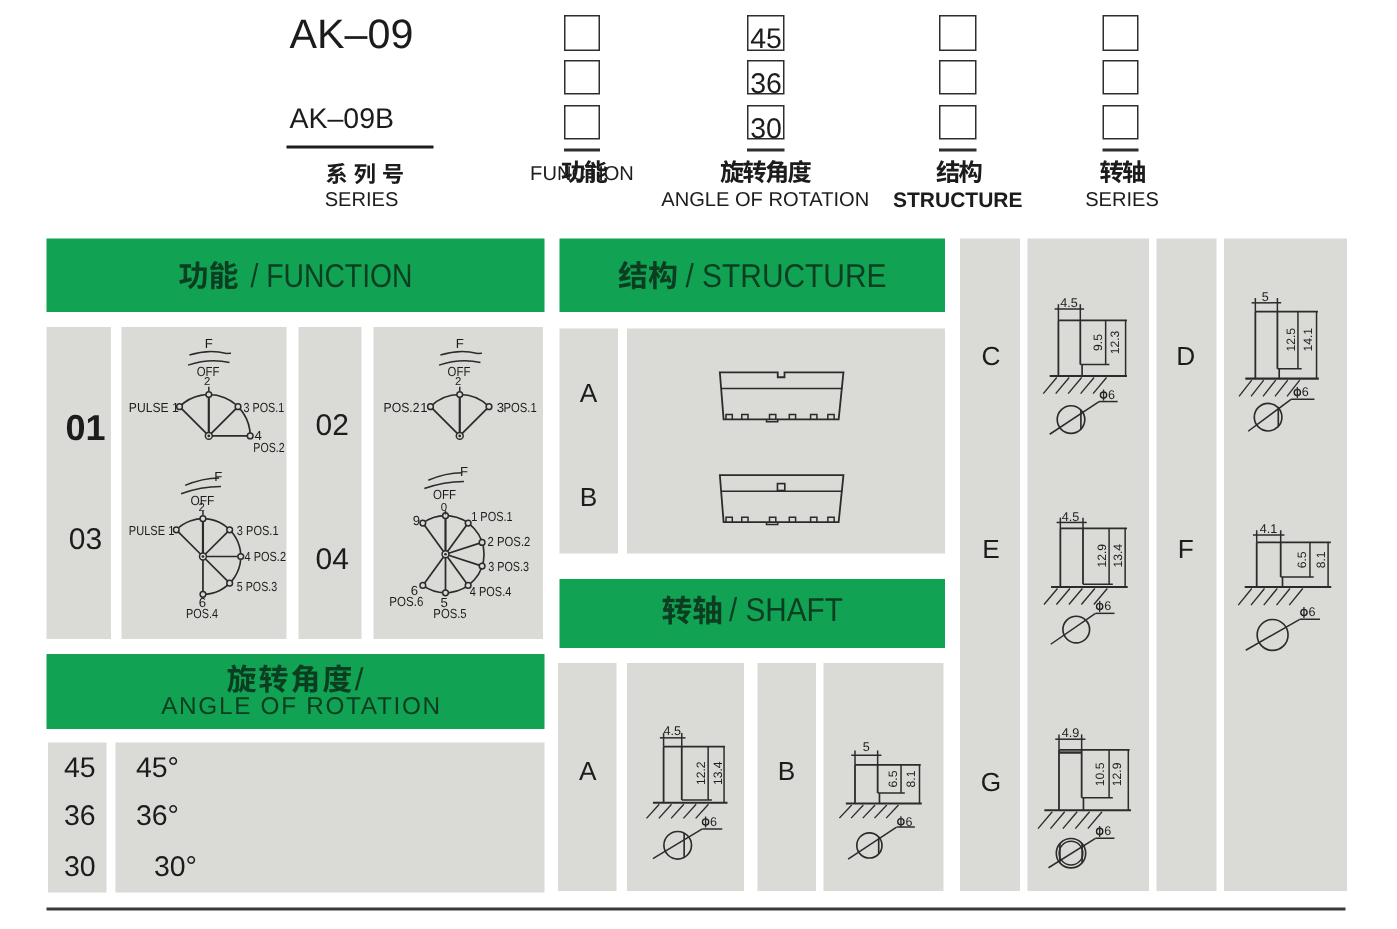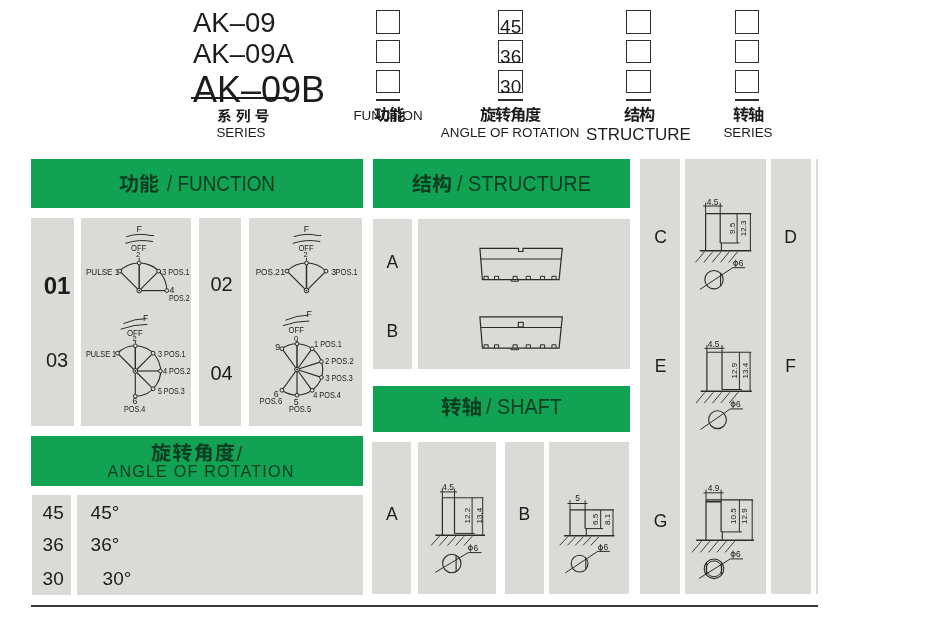--- a/index.html
+++ b/index.html
@@ -1,16 +1,15 @@
 <!DOCTYPE html>
-<html><head><meta charset="utf-8"><style>html,body{margin:0;padding:0;background:#ffffff;}*{box-sizing:border-box;font-family:"Liberation Sans",sans-serif;}#page{position:relative;width:818px;height:619px;overflow:hidden;background:#fff;border-radius:10px;}</style></head><body>
+<html><head><meta charset="utf-8"><style>html,body{margin:0;padding:0;background:#ffffff;}*{box-sizing:border-box;font-family:"Liberation Sans",sans-serif;}#page{position:relative;width:931px;height:619px;overflow:hidden;background:#fff;border-radius:10px;}</style></head><body>
 <div id="page">
     <div style="position:absolute;top:8.4px;font-size:27.5px;color:#1c1c1c;line-height:1.1;white-space:nowrap;font-weight:400;left:193.0px;">AK–09</div>
-    <div style="position:absolute;top:39.0px;font-size:27.5px;color:#1c1c1c;line-height:1.1;white-space:nowrap;font-weight:400;left:193.0px;">AK–09A</div>
-    <div style="position:absolute;top:69.5px;font-size:36px;color:#1c1c1c;line-height:1.1;white-space:nowrap;font-weight:400;left:193.0px;">AK–09B</div>
+    <div style="position:absolute;top:69.5px;font-size:19px;color:#1c1c1c;line-height:1.1;white-space:nowrap;font-weight:400;left:193.0px;">AK–09B</div>
     <div style="position:absolute;left:191.0px;top:97.0px;width:98.0px;height:1.6px;background:#1c1c1c;"></div>
     <svg style="position:absolute;left:217.3px;top:107.9px;overflow:visible" width="58" height="16">
       <path transform="translate(0.0,13.32) scale(0.01480,-0.01480)" d="M242 216C195 153 114 84 38 43C68 25 119 -14 143 -37C216 13 305 96 364 173ZM619 158C697 100 795 17 839 -37L946 34C895 90 794 169 717 221ZM642 441C660 423 680 402 699 381L398 361C527 427 656 506 775 599L688 677C644 639 595 602 546 568L347 558C406 600 464 648 515 698C645 711 768 729 872 754L786 853C617 812 338 787 92 778C104 751 118 703 121 673C194 675 271 679 348 684C296 636 244 598 223 585C193 564 170 550 147 547C159 517 175 466 180 444C203 453 236 458 393 469C328 430 273 401 243 388C180 356 141 339 102 333C114 303 131 248 136 227C169 240 214 247 444 266V44C444 33 439 30 422 29C405 29 344 29 292 31C310 0 330 -51 336 -86C410 -86 466 -85 510 -67C554 -48 566 -17 566 41V275L773 292C798 259 820 228 835 202L929 260C889 324 807 418 732 488Z" fill="#1c1c1c"></path>
       <path transform="translate(18.8,13.32) scale(0.01480,-0.01480)" d="M617 743V167H735V743ZM824 840V50C824 34 818 29 801 29C784 28 729 28 679 30C695 -2 712 -53 717 -85C799 -86 855 -82 893 -64C931 -45 944 -14 944 51V840ZM173 283C210 252 258 210 291 177C230 98 152 39 60 4C85 -20 116 -67 132 -98C362 9 506 211 554 563L479 585L458 582H275C285 617 295 653 303 689H572V804H48V689H182C151 553 101 428 29 348C55 329 102 287 120 265C166 320 205 391 237 472H422C406 402 384 339 356 282C323 311 276 348 242 374Z" fill="#1c1c1c"></path>
       <path transform="translate(37.6,13.32) scale(0.01480,-0.01480)" d="M292 710H700V617H292ZM172 815V513H828V815ZM53 450V342H241C221 276 197 207 176 158H689C676 86 661 46 642 32C629 24 616 23 594 23C563 23 489 24 422 30C444 -2 462 -50 464 -84C533 -88 599 -87 637 -85C684 -82 717 -75 747 -47C783 -13 807 62 827 217C830 233 833 267 833 267H352L376 342H943V450Z" fill="#1c1c1c"></path>
     </svg>
     <div style="position:absolute;top:125.8px;font-size:13.4px;color:#1c1c1c;line-height:1.1;white-space:nowrap;font-weight:400;left:241.0px;transform:translateX(-50%);">SERIES</div>
     <div style="position:absolute;left:375.6px;top:10.0px;width:24.6px;height:23.6px;border:1.5px solid #2e2e2e;"></div>
     <div style="position:absolute;left:375.6px;top:39.8px;width:24.6px;height:23.6px;border:1.5px solid #2e2e2e;"></div>
     <div style="position:absolute;left:375.6px;top:69.6px;width:24.6px;height:23.6px;border:1.5px solid #2e2e2e;"></div>
@@ -43,21 +42,21 @@
     <svg style="position:absolute;left:624.2px;top:106.1px;overflow:visible" width="32" height="17">
       <path transform="translate(0.0,14.58) scale(0.01620,-0.01620)" d="M26 73 45 -50C152 -27 292 0 423 29L413 141C273 115 125 88 26 73ZM57 419C74 426 99 433 189 443C155 398 126 363 110 348C76 312 54 291 26 285C40 252 60 194 66 170C95 185 140 197 412 245C408 271 405 317 406 349L233 323C304 402 373 494 429 586L323 655C305 620 284 584 263 550L178 544C234 619 288 711 328 800L204 851C167 739 100 622 78 592C56 562 38 542 16 536C31 503 51 444 57 419ZM622 850V727H411V612H622V502H438V388H932V502H747V612H956V727H747V850ZM462 314V-89H579V-46H791V-85H914V314ZM579 62V206H791V62Z" fill="#1c1c1c"></path>
       <path transform="translate(15.0,14.58) scale(0.01620,-0.01620)" d="M171 850V663H40V552H164C135 431 81 290 20 212C40 180 66 125 77 91C112 143 144 217 171 298V-89H288V368C309 325 329 281 341 251L413 335C396 364 314 486 288 519V552H377C365 535 353 519 340 504C367 486 415 449 436 428C469 470 500 522 529 580H827C817 220 803 76 777 44C765 30 755 26 737 26C714 26 669 26 618 31C639 -3 654 -55 655 -88C708 -90 760 -90 794 -84C831 -78 857 -66 883 -29C921 22 934 182 947 634C947 650 948 691 948 691H577C593 734 607 779 619 823L503 850C478 745 435 641 383 561V663H288V850ZM608 353 643 267 535 249C577 324 617 414 645 500L531 533C506 423 454 304 437 274C420 242 404 222 386 216C398 188 417 135 422 114C445 126 480 138 675 177C682 154 688 133 692 115L787 153C770 213 730 311 697 384Z" fill="#1c1c1c"></path>
     </svg>
     <svg style="position:absolute;left:733.3px;top:106.1px;overflow:visible" width="32" height="17">
       <path transform="translate(0.0,14.58) scale(0.01620,-0.01620)" d="M73 310C81 319 119 325 150 325H225V211L28 185L51 70L225 99V-88H339V119L453 140L448 243L339 227V325H414V433H339V573H225V433H165C193 493 220 563 243 635H423V744H276C284 772 291 801 297 829L181 850C176 815 170 779 162 744H36V635H136C117 566 99 511 90 490C72 446 58 417 37 411C50 383 68 331 73 310ZM427 557V446H548C528 375 507 309 489 256H756C729 220 700 181 670 143C639 162 607 179 577 195L500 118C609 57 738 -36 802 -95L880 -1C851 24 810 54 765 84C829 166 896 256 948 331L863 373L845 367H649L671 446H967V557H701L721 634H932V743H748L770 834L651 848L627 743H462V634H600L579 557Z" fill="#1c1c1c"></path>
       <path transform="translate(15.0,14.58) scale(0.01620,-0.01620)" d="M560 255H641V76H560ZM560 361V524H641V361ZM830 255V76H750V255ZM830 361H750V524H830ZM636 849V631H453V-90H560V-31H830V-83H942V631H755V849ZM74 310C83 319 120 325 152 325H234V213C156 202 85 192 29 185L53 70L234 102V-84H339V121L426 138L421 241L339 229V325H419V433H339V577H234V433H173C198 493 223 562 245 634H418V745H275C282 773 288 801 293 829L178 850C173 815 167 780 160 745H42V634H134C116 566 99 512 90 491C73 446 59 418 38 412C51 384 68 331 74 310Z" fill="#1c1c1c"></path>
     </svg>
     <div style="position:absolute;top:109px;font-size:13.4px;color:#1c1c1c;line-height:1.1;white-space:nowrap;font-weight:400;left:388.0px;transform:translateX(-50%);">FUNCTION</div>
     <div style="position:absolute;top:126.3px;font-size:13.4px;color:#1c1c1c;line-height:1.1;white-space:nowrap;font-weight:400;left:510.2px;transform:translateX(-50%);">ANGLE OF ROTATION</div>
-    <div style="position:absolute;top:126.3px;font-size:17px;color:#1c1c1c;line-height:1.1;white-space:nowrap;font-weight:400;left:638.5px;transform:translateX(-50%);">STRUCTURE</div>
+    <div style="position:absolute;top:126.3px;font-size:14px;color:#1c1c1c;line-height:1.1;white-space:nowrap;font-weight:700;left:638.5px;transform:translateX(-50%);">STRUCTURE</div>
     <div style="position:absolute;top:126.3px;font-size:13.4px;color:#1c1c1c;line-height:1.1;white-space:nowrap;font-weight:400;left:748.0px;transform:translateX(-50%);">SERIES</div>
     <div style="position:absolute;left:31.0px;top:159.0px;width:332.3px;height:49.2px;background:#11a253;"></div>
     <svg style="position:absolute;left:118.8px;top:173.4px;overflow:visible" width="42" height="22">
       <path transform="translate(0.0,18.00) scale(0.02000,-0.02000)" d="M26 206 55 81C165 111 310 151 443 191L428 305L289 268V628H418V742H40V628H170V238C116 225 67 214 26 206ZM573 834 572 637H432V522H567C554 291 503 116 308 6C337 -16 375 -60 392 -91C612 40 671 253 688 522H822C813 208 802 82 778 54C767 40 756 37 738 37C715 37 666 37 614 41C634 8 649 -43 651 -77C706 -79 761 -79 795 -74C833 -68 858 -57 883 -20C920 27 930 175 942 582C943 598 943 637 943 637H693L695 834Z" fill="#0b3d20"></path>
       <path transform="translate(20.0,18.00) scale(0.02000,-0.02000)" d="M350 390V337H201V390ZM90 488V-88H201V101H350V34C350 22 347 19 334 19C321 18 282 17 246 19C261 -9 279 -56 285 -87C345 -87 391 -86 425 -67C459 -50 469 -20 469 32V488ZM201 248H350V190H201ZM848 787C800 759 733 728 665 702V846H547V544C547 434 575 400 692 400C716 400 805 400 830 400C922 400 954 436 967 565C934 572 886 590 862 609C858 520 851 505 819 505C798 505 725 505 709 505C671 505 665 510 665 545V605C753 630 847 663 924 700ZM855 337C807 305 738 271 667 243V378H548V62C548 -48 578 -83 695 -83C719 -83 811 -83 836 -83C932 -83 964 -43 977 98C944 106 896 124 871 143C866 40 860 22 825 22C804 22 729 22 712 22C674 22 667 27 667 63V143C758 171 857 207 934 249ZM87 536C113 546 153 553 394 574C401 556 407 539 411 524L520 567C503 630 453 720 406 788L304 750C321 724 338 694 353 664L206 654C245 703 285 762 314 819L186 852C158 779 111 707 95 688C79 667 63 652 47 648C61 617 81 561 87 536Z" fill="#0b3d20"></path>
     </svg>
     <div style="position:absolute;top:172.3px;font-size:22.0px;color:#0b3d20;line-height:1.1;white-space:nowrap;font-weight:400;left:167.3px;transform:scaleX(0.858);transform-origin:0 50%;">/ FUNCTION</div>
     <div style="position:absolute;left:31.0px;top:218.0px;width:42.6px;height:208.2px;background:#dadad7;"></div>
     <div style="position:absolute;left:81.3px;top:218.0px;width:109.6px;height:208.2px;background:#dadad7;"></div>
     <div style="position:absolute;left:198.7px;top:218.0px;width:42.6px;height:208.2px;background:#dadad7;"></div>

